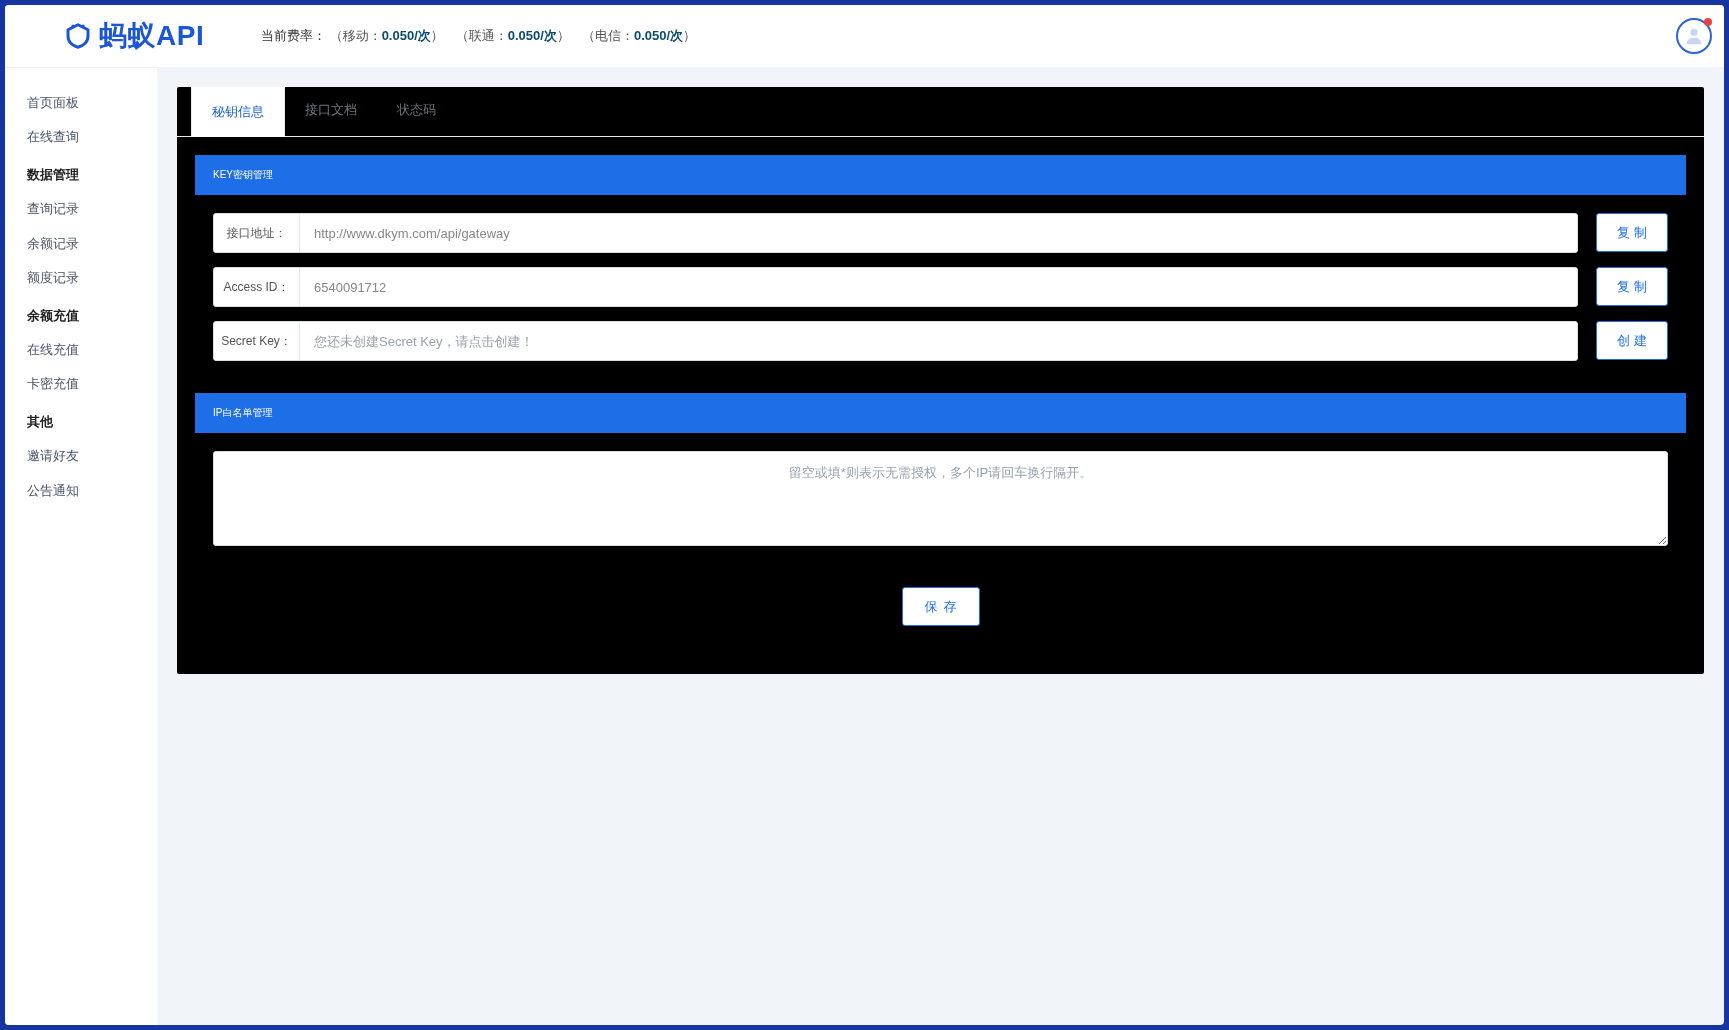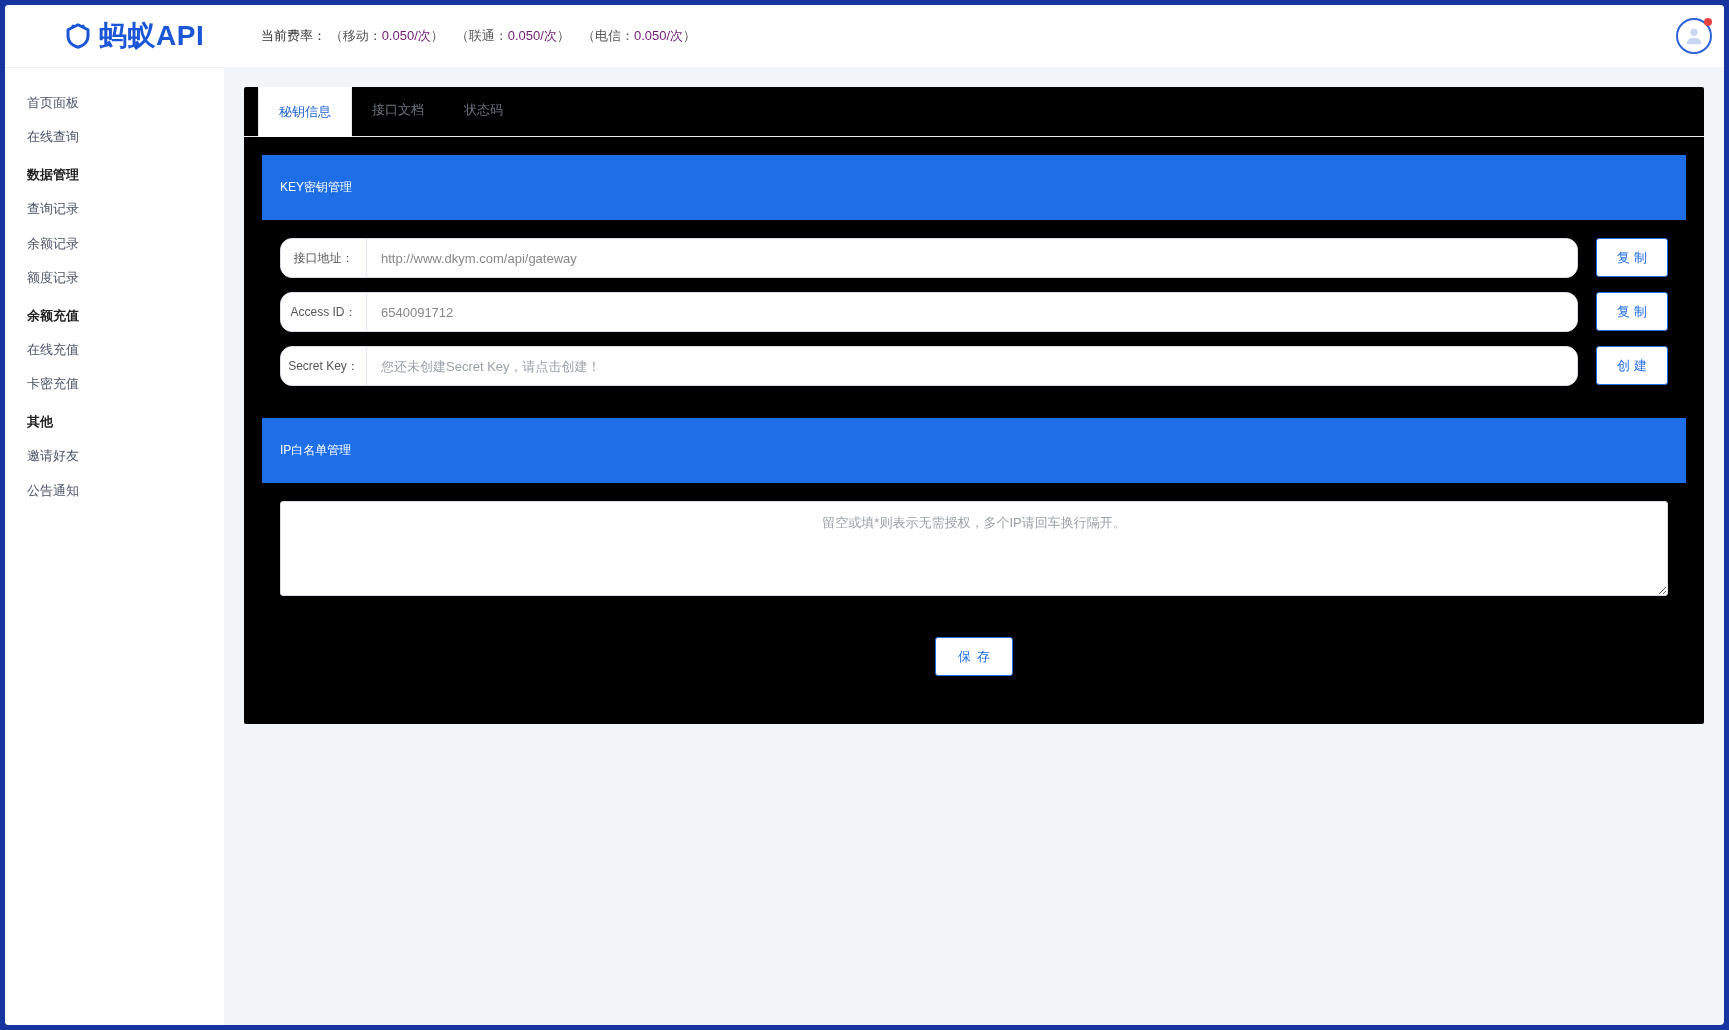--- a/index.html
+++ b/index.html
@@ -47,21 +47,21 @@
       align-items: center;
       justify-content: center;
     }
     .rate-info {
       flex: 1;
       padding-left: 20px;
       color: #555;
       font-size: 13px;
     }
     .rate-info .rate-label { color:#333; }
-    .rate-info .rate-val { color:#701a75; font-weight:400; }
+    .rate-info .rate-val { color:#0c4a6e; font-weight:700; }
     .rate-group { margin-right: 12px; }
     .avatar-wrap {
       width: 60px;
       display: flex;
       align-items: center;
       justify-content: center;
       position: relative;
     }
     .avatar {
       width: 36px;
@@ -81,21 +81,21 @@
       width: 8px;
       height: 8px;
       background: #e84141;
       border-radius: 50%;
     }
     .body-area {
       flex: 1;
       display: flex;
     }
     .sidebar {
-      width: 219px;
+      width: 152px;
       background: #fff;
       padding-top: 18px;
       border-top: 1px solid #eef0f4;
       display: flex;
       flex-direction: column;
     }
     .sidebar .nav-item {
       padding: 8px 22px;
       color: #4a5568;
       font-size: 13px;
@@ -135,37 +135,37 @@
       color: #1e62d0;
       border: 1px solid #e8eaee;
       border-bottom: 2px solid #fff;
       border-top: 2px solid #fff;
       background: #fff;
     }
     .panel-pad { padding: 18px; }
     .section-header {
       background: #1e6ee8;
       color: #fff;
-      padding: 24px 18px;
-      font-size: 12px;
+      padding: 13px 18px;
+      font-size: 10px;
     }
     .section-body {
       padding: 18px 18px 4px 18px;
     }
     .form-row {
       display: flex;
       align-items: stretch;
       gap: 18px;
       margin-bottom: 14px;
     }
     .input-group {
       flex: 1;
       display: flex;
       border: 1px solid #d8dde5;
-      border-radius: 12px;
+      border-radius: 3px;
       overflow: hidden;
       background: #fff;
     }
     .input-label {
       width: 86px;
       min-width: 86px;
       display: flex;
       align-items: center;
       justify-content: center;
       font-size: 12px;

